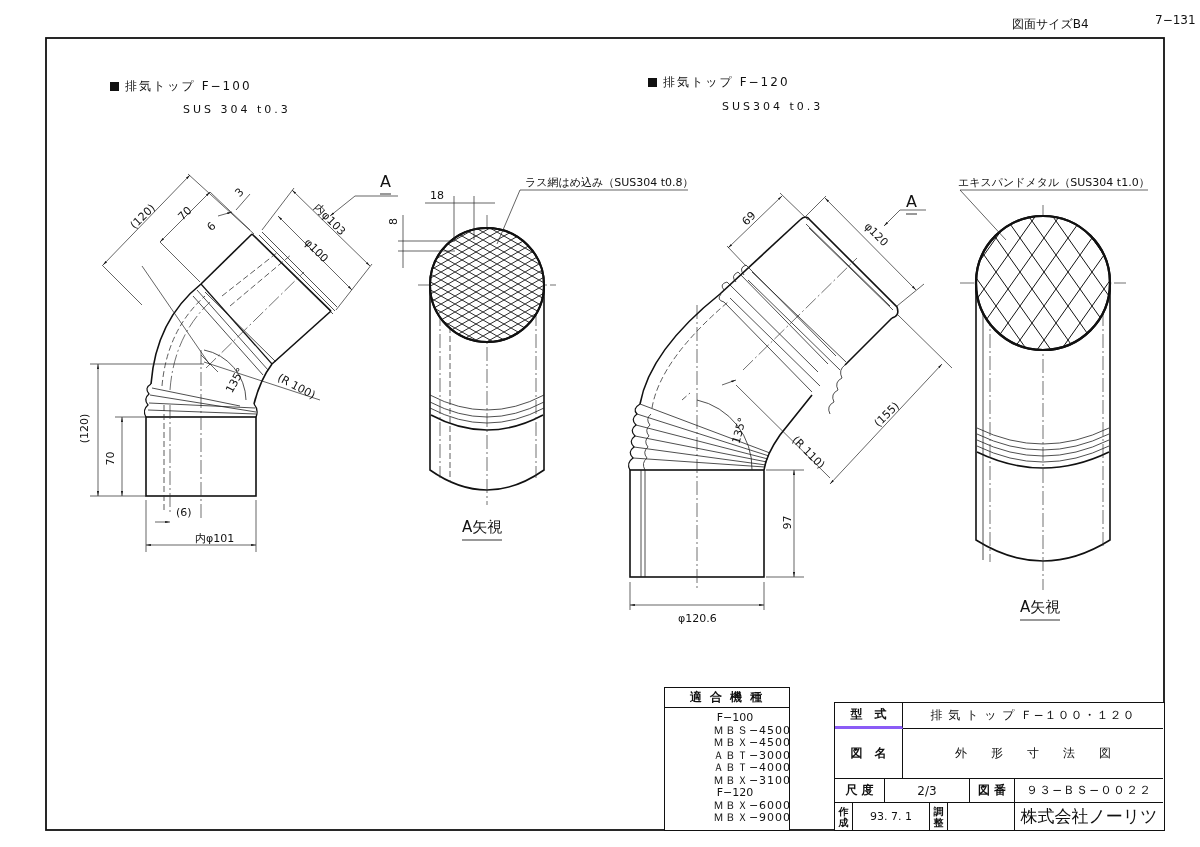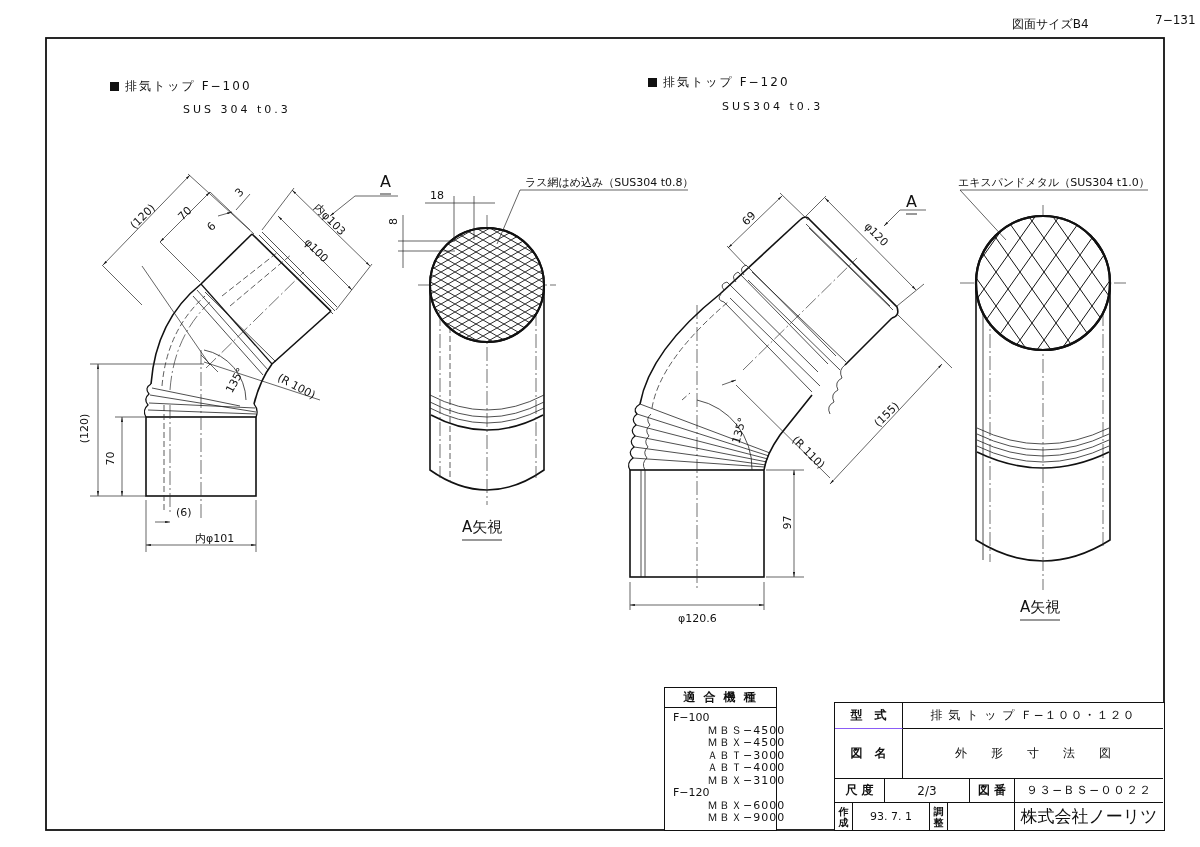--- a/index.html
+++ b/index.html
@@ -259,38 +259,38 @@
 <div class="callout" style="left:872px; top:408px; transform:rotate(-45deg);">(155)</div>
 <div class="callout" style="left:788px; top:446px; transform:rotate(45deg);">(R 110)</div>
 <div class="callout" style="left:726px; top:424px; transform:rotate(-75deg);">135°</div>
 <div class="callout" style="left:780px; top:516px; transform:rotate(-90deg);">97</div>
 <div class="callout" style="left:678px; top:612px;">φ120.6</div>
 <div class="view-label" style="left:906px; top:192px; font-size:16px;">A</div>
 
 <div class="callout" style="left:958px; top:175px;">エキスパンドメタル（SUS304 t1.0）</div>
 <div class="view-label" style="left:1020px; top:598px;">A矢視</div>
 
-<div class="box" style="left:664px; top:687px; width:113px; height:144px;">
+<div class="box" style="left:664px; top:687px; width:126px; height:144px;text-align:center;">
   <div class="cell" style="left:0; top:0; width:100%; height:20px; border-bottom:1.5px solid #111; font-weight:bold; letter-spacing:2px;">適 合 機 種</div>
   <div class="models" style="left:2px; top:24px; width:130px;">
     <div class="grp">F−100</div>
     <div class="it">ＭＢＳ−4500</div>
     <div class="it">ＭＢＸ−4500</div>
     <div class="it">ＡＢＴ−3000</div>
     <div class="it">ＡＢＴ−4000</div>
     <div class="it">ＭＢＸ−3100</div>
     <div class="grp">F−120</div>
     <div class="it">ＭＢＸ−6000</div>
     <div class="it">ＭＢＸ−9000</div>
   </div>
 </div>
 
 <div class="box" style="left:834px; top:702px; width:331px; height:129px;">
 
-  <div class="cell" style="left:0; top:0; width:68px; height:26px; border-right:1px solid #111; border-bottom:1px solid #8b5cf6; font-weight:bold;">型　式</div>
+  <div class="cell" style="left:0; top:0; width:68px; height:26px; border-right:1px solid #111; border-bottom:3px solid #8b5cf6; font-weight:bold;">型　式</div>
   <div class="cell" style="left:68px; top:0; width:260px; height:26px; border-bottom:1px solid #111; letter-spacing:1px;">排 気 ト ッ プ Ｆ−１００・１２０</div>
 
   <div class="cell" style="left:0; top:26px; width:68px; height:50px; border-right:1px solid #111; border-bottom:1px solid #111; font-weight:bold;">図　名</div>
   <div class="cell" style="left:68px; top:26px; width:260px; height:50px; border-bottom:1px solid #111;">外　　形　　寸　　法　　図</div>
 
   <div class="cell" style="left:0; top:76px; width:50px; height:24px; border-right:1px solid #111; border-bottom:1px solid #111; font-weight:bold;">尺 度</div>
   <div class="cell" style="left:50px; top:76px; width:85px; height:24px; border-right:1px solid #111; border-bottom:1px solid #111;">2/3</div>
   <div class="cell" style="left:135px; top:76px; width:45px; height:24px; border-right:1px solid #111; border-bottom:1px solid #111; font-weight:bold;">図 番</div>
   <div class="cell" style="left:180px; top:76px; width:148px; height:24px; border-bottom:1px solid #111; letter-spacing:1px;">９３−ＢＳ−００２２</div>
 

